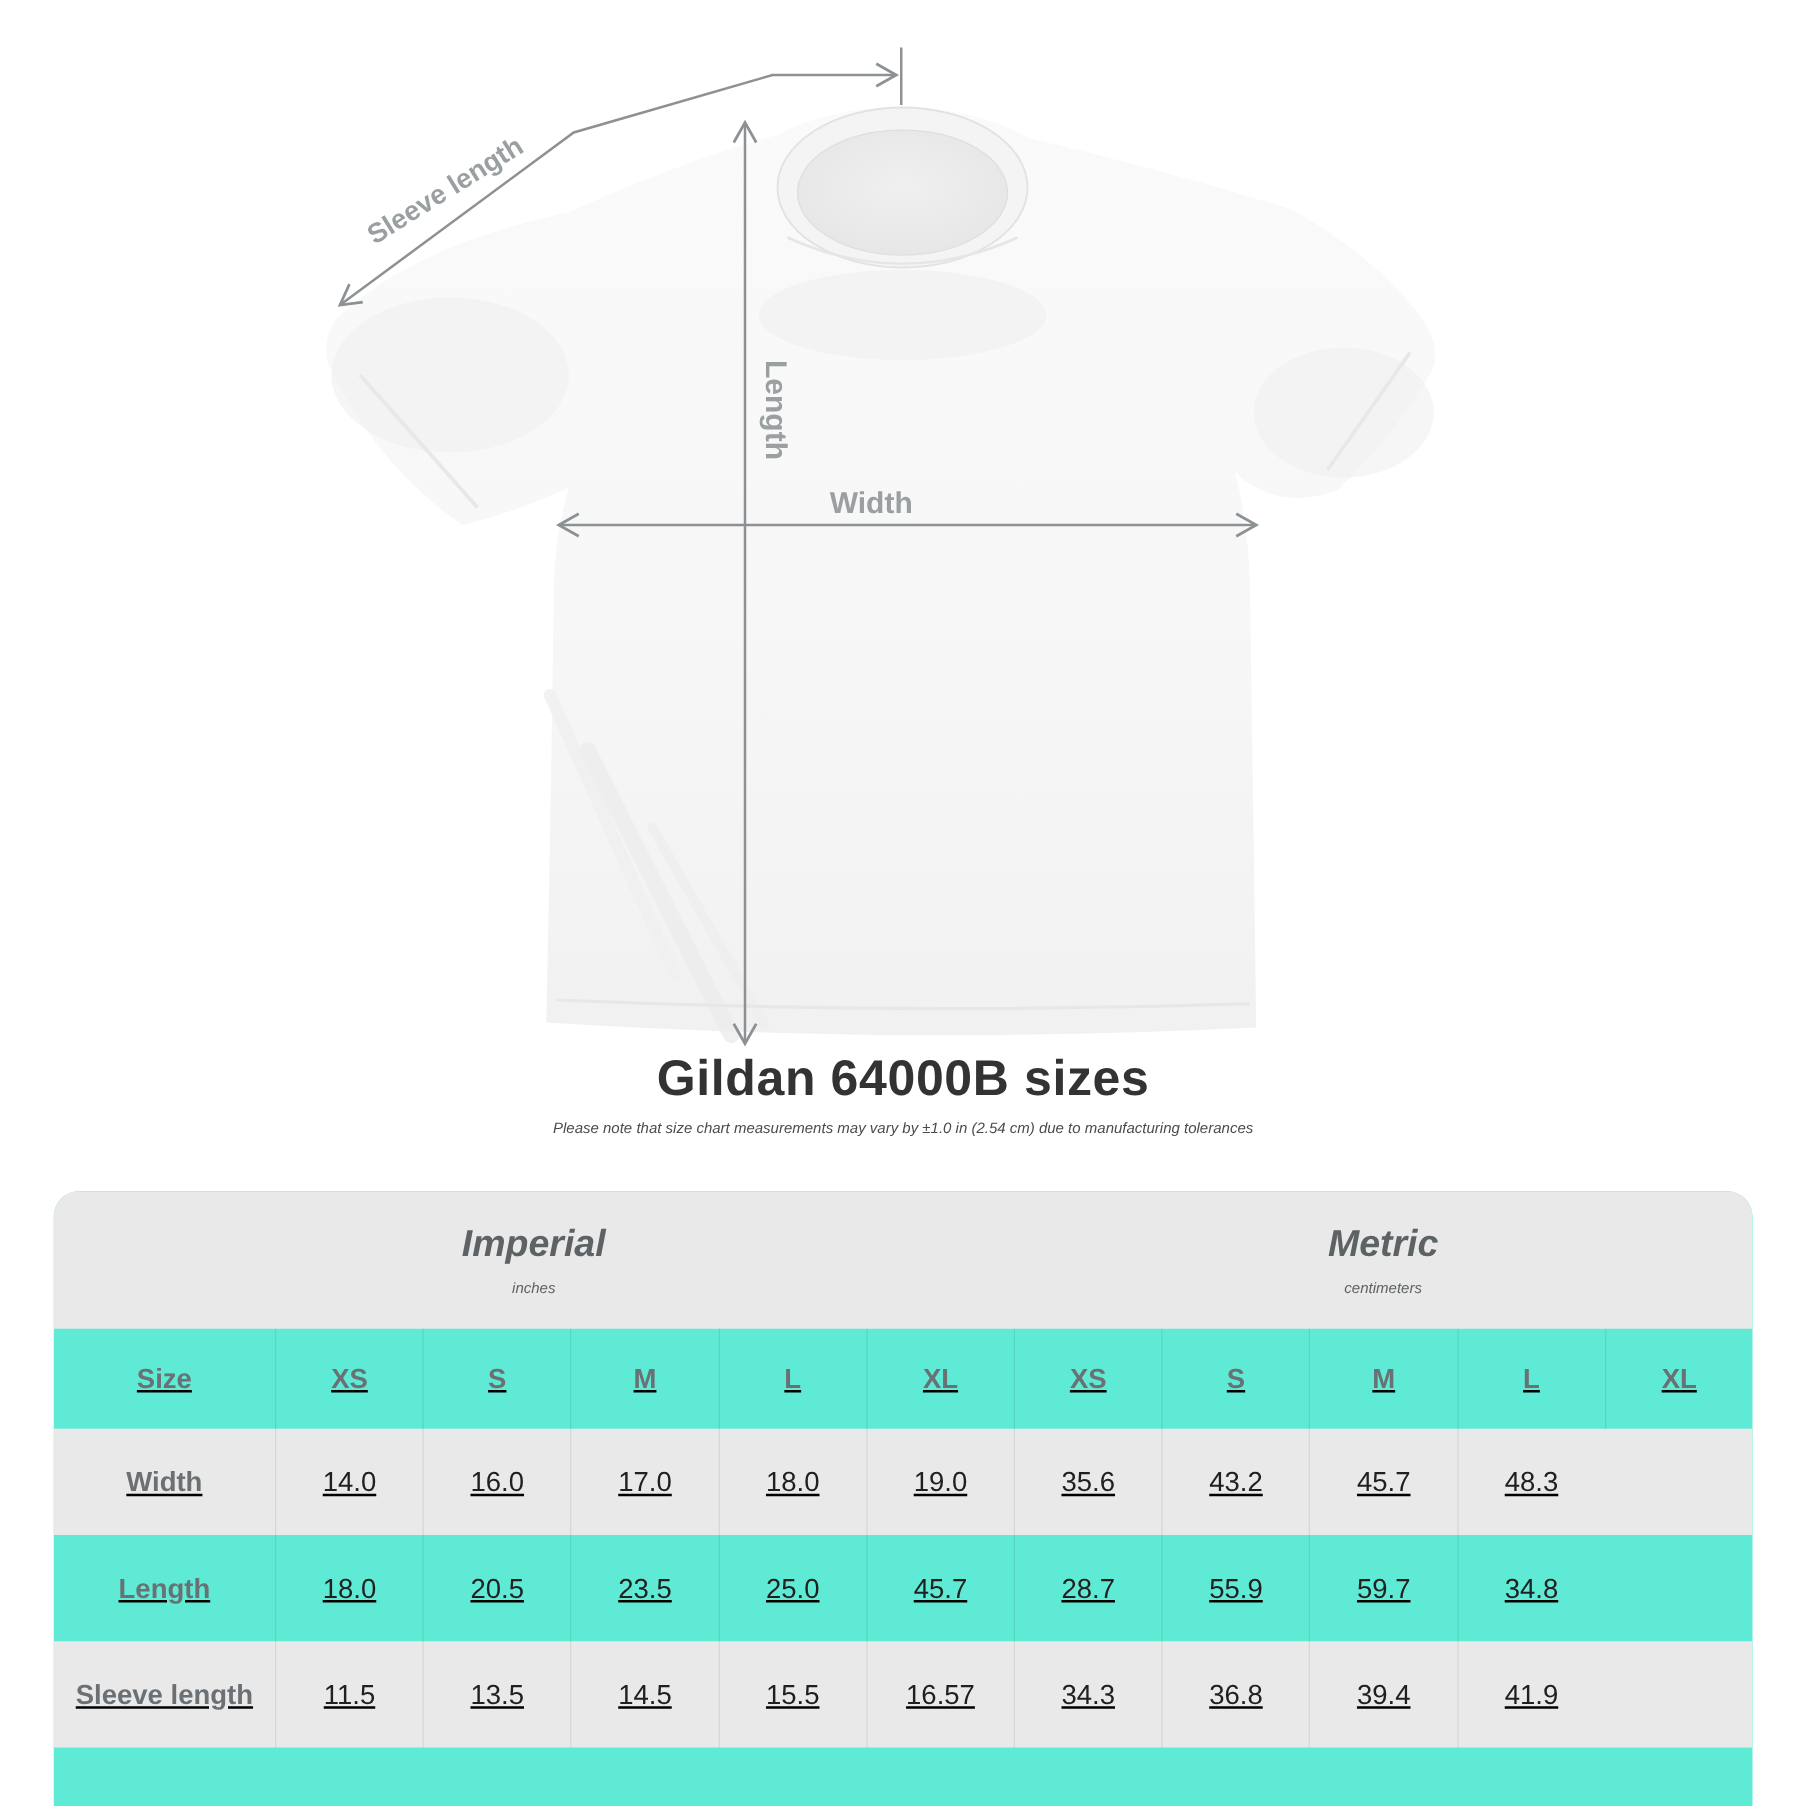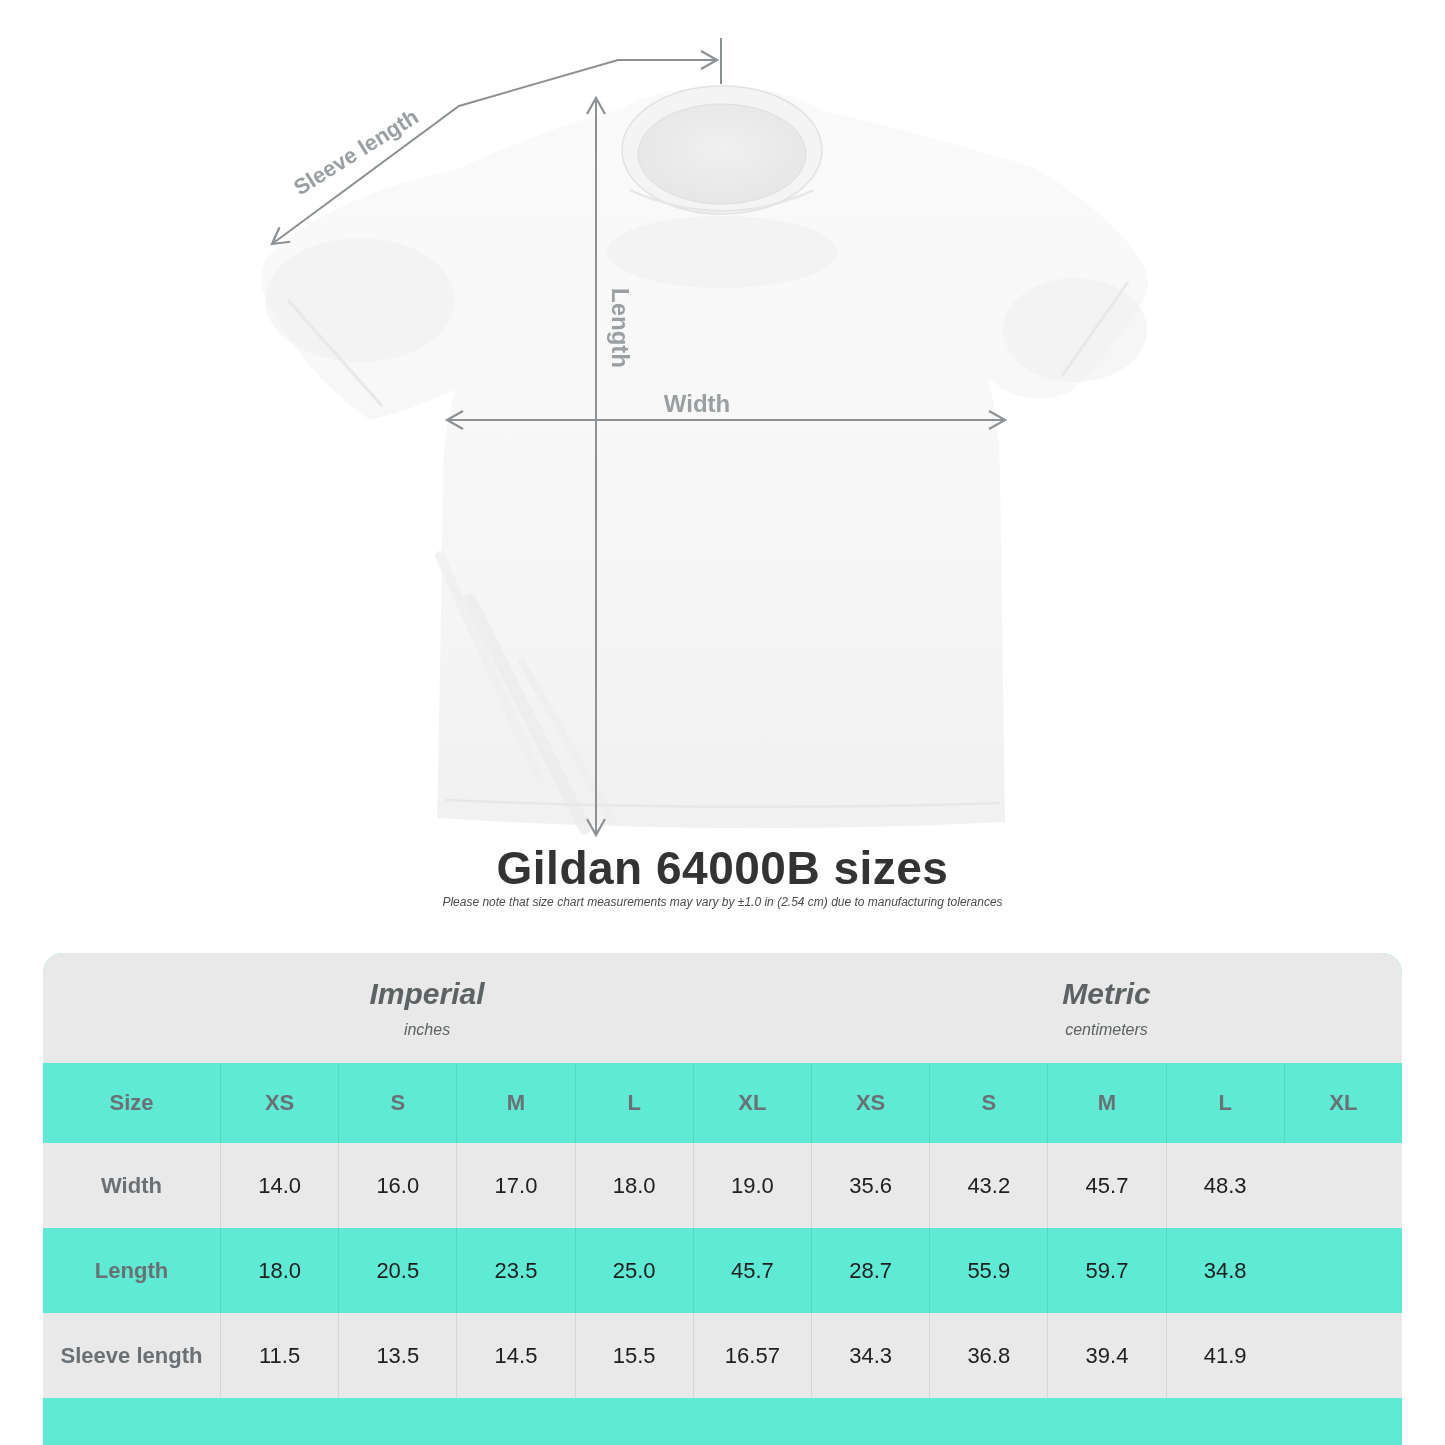--- a/index.html
+++ b/index.html
@@ -6,38 +6,38 @@
   .stage{
     position:relative;width:1445px;height:1445px;background:#ffffff;
     font-family:"Liberation Sans", sans-serif;overflow:hidden;
   }
   
   .diagram-svg{position:absolute;left:0;top:0;}
   .dim-label{font-family:"Liberation Sans",sans-serif;font-weight:bold;fill:#9aa0a2;}
   
   .page-title{
     position:absolute;left:0;right:0;top:841px;margin:0;text-align:center;
-    font-size:46px;font-weight:bold;color:#333333;letter-spacing:.5px;
+    font-size:40px;font-weight:bold;color:#333333;letter-spacing:.5px;
   }
   .page-note{
     position:absolute;left:0;right:0;top:895px;margin:0;text-align:center;
     font-size:12px;font-style:italic;color:#4b4b4b;
   }
   
   .size-table{
     position:absolute;left:43px;top:953px;width:1359px;height:562px;
     border-radius:20px;overflow:hidden;background:#5eead4;
   }
   .unit-band{height:110px;background:#e9e9e9;display:flex;}
   .unit-group{display:flex;flex-direction:column;align-items:center;justify-content:center;}
   .unit-group.left{width:768px;}
   .unit-group.right{flex:1;}
   .unit-name{font-size:30px;font-weight:bold;font-style:italic;color:#5d6265;}
-  .unit-sub{font-size:16px;font-style:italic;color:#5d6265;margin-top:10px;}
-  .trow{display:grid;grid-template-columns:177px repeat(10,1fr);height:85px;}
+  .unit-sub{font-size:12px;font-style:italic;color:#5d6265;margin-top:10px;}
+  .trow{display:grid;grid-template-columns:177px repeat(10,1fr);height:85px;text-decoration:underline;}
   .trow.size-row{height:80px;}
   .trow.stripe{background:#e9e9e9;}
   .cell{
     display:flex;align-items:center;justify-content:center;
     font-size:22px;color:#202020;
   }
   .trow .cell + .cell{border-left:1px solid rgba(0,0,0,0.08);}
   .cell.th{color:#6b7074;font-weight:bold;}
 </style>
 </head>

